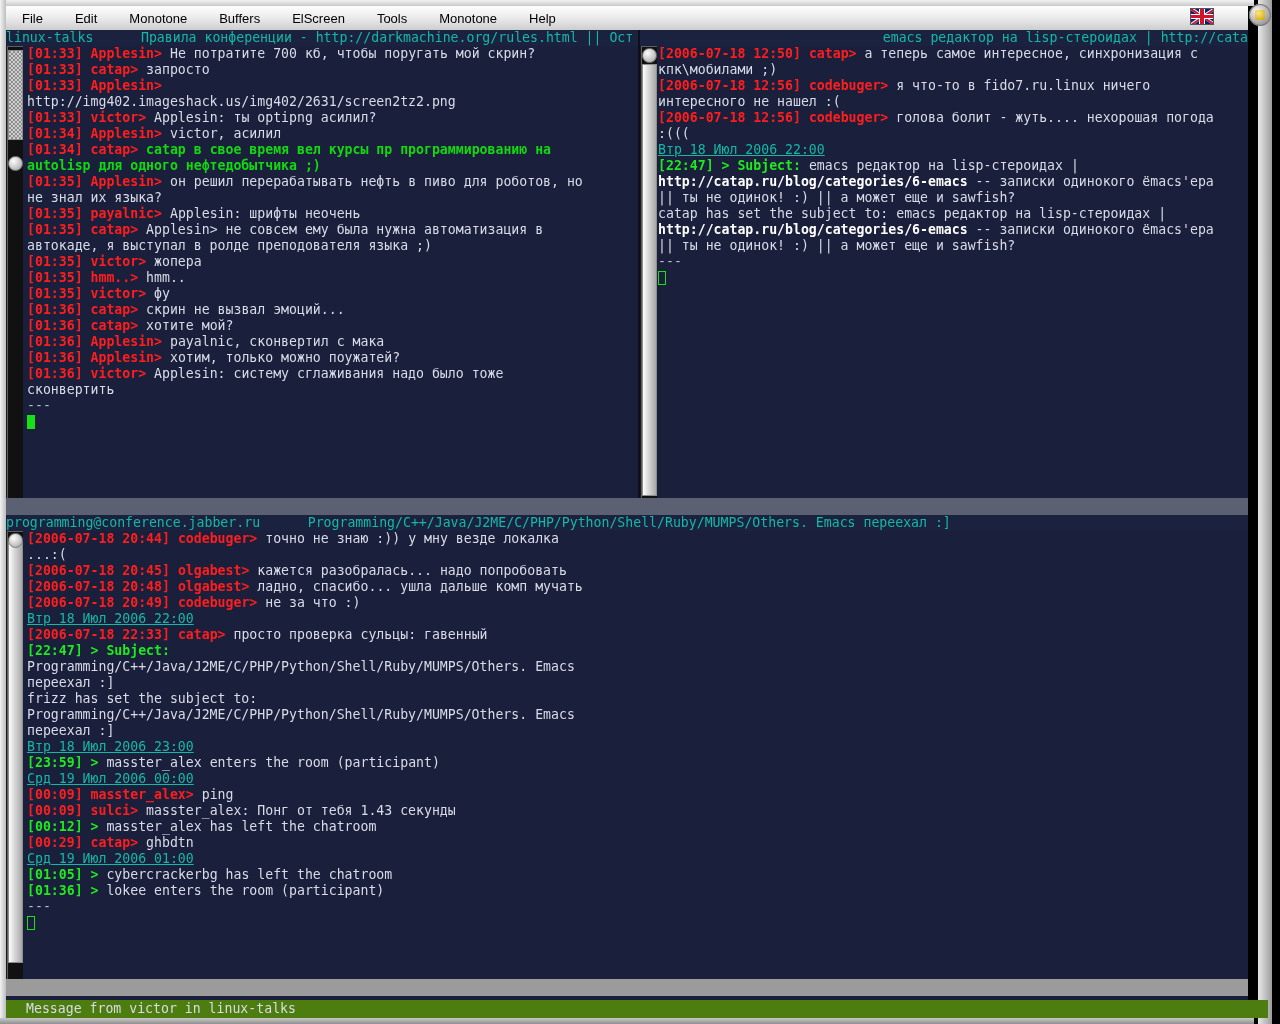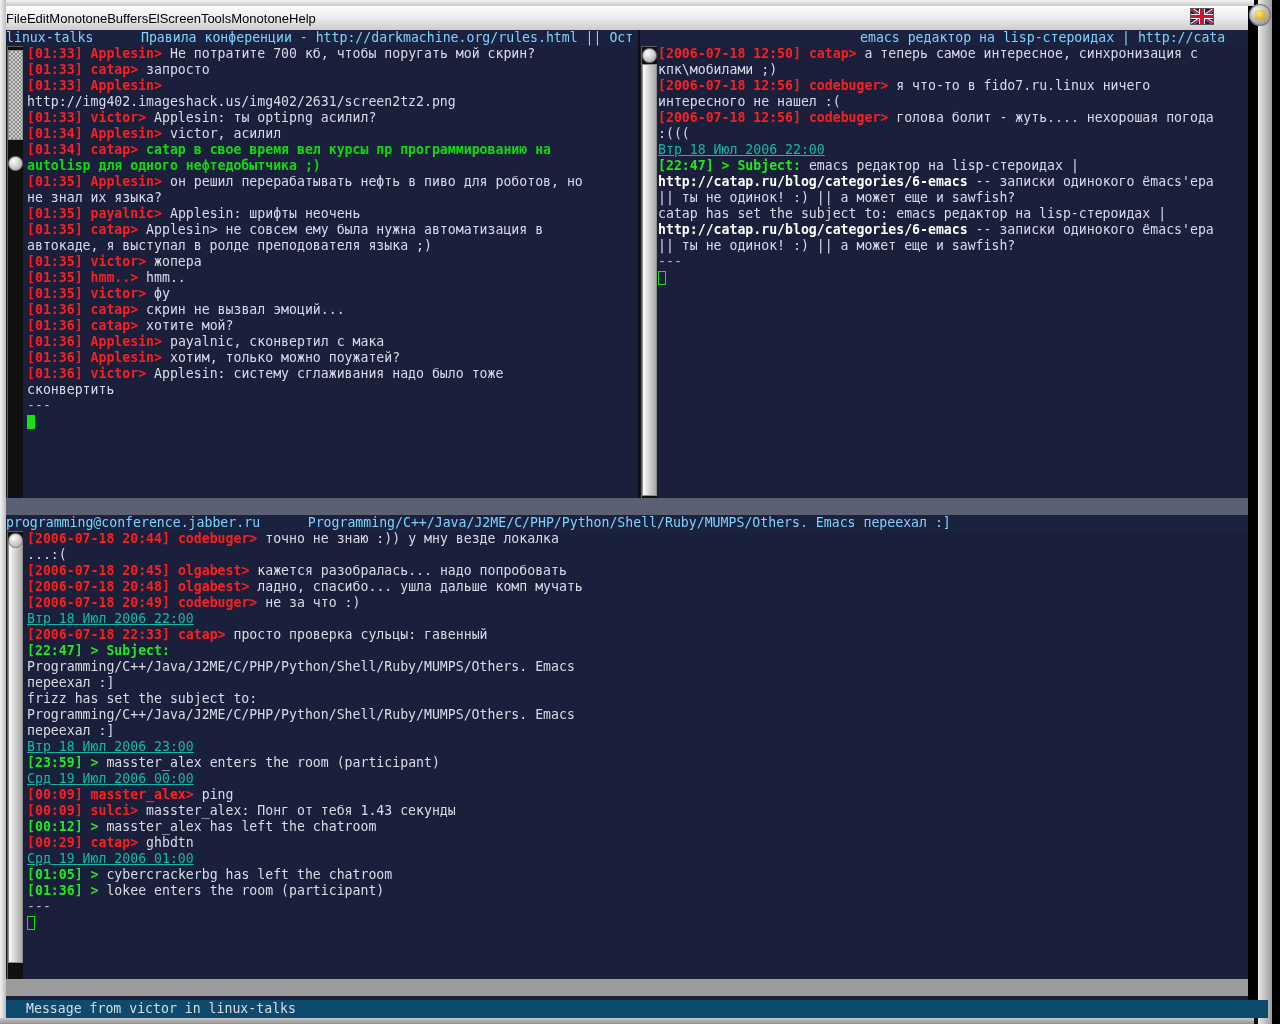--- a/index.html
+++ b/index.html
@@ -27,21 +27,21 @@
      box-shadow:inset 0 0 0 1px #7a7a7a;}
   .wm-button:after{content:"";position:absolute;left:6px;top:6px;width:10px;height:10px;
      border-radius:2px;background:radial-gradient(circle at 35% 30%,#ffe680,#c9a100);}
 
   
   #menubar{position:absolute;left:6px;top:6px;width:1242px;height:24px;
     background:linear-gradient(#fdfdfd 0%,#ededed 45%,#cdcdcd 100%);
     border-bottom:1px solid #8d8d8d;
     font-family:"Liberation Sans","DejaVu Sans",sans-serif;font-size:13px;color:#000;
     display:flex;align-items:center;}
-  #menubar .mi{padding:2px 0;cursor:default;white-space:nowrap;}
+  #menubar .mi{padding:2px 16px;cursor:default;white-space:nowrap;}
   .flag{position:absolute;left:1185px;top:3px;width:22px;height:15px;
     background:#00247d;overflow:hidden;box-shadow:0 0 0 1px #555;}
   .flag i{position:absolute;display:block;}
   .f1{left:-4px;top:6px;width:32px;height:3px;background:#fff;transform:rotate(34deg);}
   .f2{left:-4px;top:6px;width:32px;height:3px;background:#fff;transform:rotate(-34deg);}
   .f3{left:-4px;top:6.5px;width:32px;height:1.6px;background:#cf142b;transform:rotate(34deg);}
   .f4{left:-4px;top:6.5px;width:32px;height:1.6px;background:#cf142b;transform:rotate(-34deg);}
   .f5{left:0;top:5.4px;width:22px;height:4.2px;background:#fff;transform:none;}
   .f6{left:8.2px;top:0;width:5.6px;height:15px;background:#fff;}
   .f7{left:0;top:6.4px;width:22px;height:2.4px;background:#cf142b;}
@@ -80,31 +80,31 @@
   .urlb      {color:#ffffff;font-weight:bold;}
   .datesep   {color:#14b8a6;text-decoration:underline;}
   .dashes    {color:#b9bdcc;}
   .cursor-solid{display:inline-block;width:8px;height:14px;background:#16e016;
                 vertical-align:-3px;}
   .cursor-hollow{display:inline-block;width:8px;height:14px;
                 box-sizing:border-box;border:1.5px solid #16e016;vertical-align:-3px;}
 
   
   .headerline{position:absolute;left:0;height:16px;line-height:16px;font-size:13.2px;
-     background:#1b2240;color:#7dd3fc;white-space:pre;overflow:hidden;}
+     background:#1b2240;color:#14b8a6;white-space:pre;overflow:hidden;}
 
   
   .modeline{position:absolute;left:0;height:17px;line-height:17px;font-size:13.2px;
      white-space:pre;overflow:hidden;font-weight:bold;color:#f2f2f2;}
   .modeline.inactive{background:#5b6172;color:#e6e8ef;}
   .modeline.active{background:#9b9b9b;color:#1a1a1a;}
 
   
   .echo{position:absolute;left:0;bottom:0;height:18px;line-height:18px;font-size:13.2px;
-     background:#0c4a6e;color:#d8dce8;white-space:pre;padding-left:20px;}
+     background:#4d7c0f;color:#d8dce8;white-space:pre;padding-left:20px;}
   .echo-icon{position:absolute;left:2px;bottom:2px;width:14px;height:14px;
      background:linear-gradient(#f2f2f2,#b8b8b8);border:1px solid #6f6f6f;}
   .echo-icon:after{content:"";position:absolute;left:3px;top:2px;width:8px;height:2px;
      background:#6f6f6f;box-shadow:0 3px 0 #6f6f6f,0 6px 0 #6f6f6f;}
 
   
   .fringe{position:absolute;width:12px;background:#1a1f3c;}
 
   .vsep{position:absolute;width:2px;background:#0d0f1d;}
 </style>
@@ -153,21 +153,21 @@
     </div>
 
     <div class="fringe" style="left:17px;top:16px;height:452px;"></div>
 
     <div class="win" style="left:21px;top:16px;width:611px;height:452px;">
       <div class="buf" id="buf-left-top"><div class="line"><span class="ts">[01:33]</span> <span class="nick">Applesin&gt;</span><span class="body"> Не потратите 700 кб, чтобы поругать мой скрин?</span></div><div class="line"><span class="ts">[01:33]</span> <span class="nick">catap&gt;</span><span class="body"> запросто</span></div><div class="line"><span class="ts">[01:33]</span> <span class="nick">Applesin&gt;</span><span class="body"></span></div><div class="line"><span class="body">http://img402.imageshack.us/img402/2631/screen2tz2.png</span></div><div class="line"><span class="ts">[01:33]</span> <span class="nick">victor&gt;</span><span class="body"> Applesin: ты optipng асилил?</span></div><div class="line"><span class="ts">[01:34]</span> <span class="nick">Applesin&gt;</span><span class="body"> victor, асилил</span></div><div class="line"><span class="ts">[01:34]</span> <span class="nick">catap&gt;</span><span class="bodyhi"> catap в свое время вел курсы пр программированию на</span></div><div class="line"><span class="bodyhi">autolisp для одного нефтедобытчика ;)</span></div><div class="line"><span class="ts">[01:35]</span> <span class="nick">Applesin&gt;</span><span class="body"> он решил перерабатывать нефть в пиво для роботов, но</span></div><div class="line"><span class="body">не знал их языка?</span></div><div class="line"><span class="ts">[01:35]</span> <span class="nick">payalnic&gt;</span><span class="body"> Applesin: шрифты неочень</span></div><div class="line"><span class="ts">[01:35]</span> <span class="nick">catap&gt;</span><span class="body"> Applesin&gt; не совсем ему была нужна автоматизация в</span></div><div class="line"><span class="body">автокаде, я выступал в ролде преподователя языка ;)</span></div><div class="line"><span class="ts">[01:35]</span> <span class="nick">victor&gt;</span><span class="body"> жопера</span></div><div class="line"><span class="ts">[01:35]</span> <span class="nick">hmm..&gt;</span><span class="body"> hmm..</span></div><div class="line"><span class="ts">[01:35]</span> <span class="nick">victor&gt;</span><span class="body"> фу</span></div><div class="line"><span class="ts">[01:36]</span> <span class="nick">catap&gt;</span><span class="body"> скрин не вызвал эмоций...</span></div><div class="line"><span class="ts">[01:36]</span> <span class="nick">catap&gt;</span><span class="body"> хотите мой?</span></div><div class="line"><span class="ts">[01:36]</span> <span class="nick">Applesin&gt;</span><span class="body"> payalnic, сконвертил с мака</span></div><div class="line"><span class="ts">[01:36]</span> <span class="nick">Applesin&gt;</span><span class="body"> хотим, только можно поужатей?</span></div><div class="line"><span class="ts">[01:36]</span> <span class="nick">victor&gt;</span><span class="body"> Applesin: систему сглаживания надо было тоже</span></div><div class="line"><span class="body">сконвертить</span></div><div class="line"><span class="dashes">---</span></div><div class="line"><span class="cursor-solid"></span></div></div>
     </div>
 
     <div class="vsep" style="left:632px;top:0;height:468px;"></div>
 
-    <div class="headerline" style="left:634px;top:0;width:608px;padding-left:220px;box-sizing:border-box;">emacs редактор на lisp-стероидах | http://cata</div>
+    <div class="headerline" style="left:634px;top:0;width:608px;box-sizing:border-box;text-align:right;">emacs редактор на lisp-стероидах | http://cata</div>
 
     <div class="sbar" style="left:634px;top:16px;height:452px;">
       <div class="trough"></div>
       <div class="thumb" style="top:18px;height:430px;"></div>
       <div class="knob" style="top:2px;"></div>
     </div>
 
     <div class="fringe" style="left:651px;top:16px;height:452px;"></div>
 
     <div class="win" style="left:652px;top:16px;width:590px;height:452px;">

